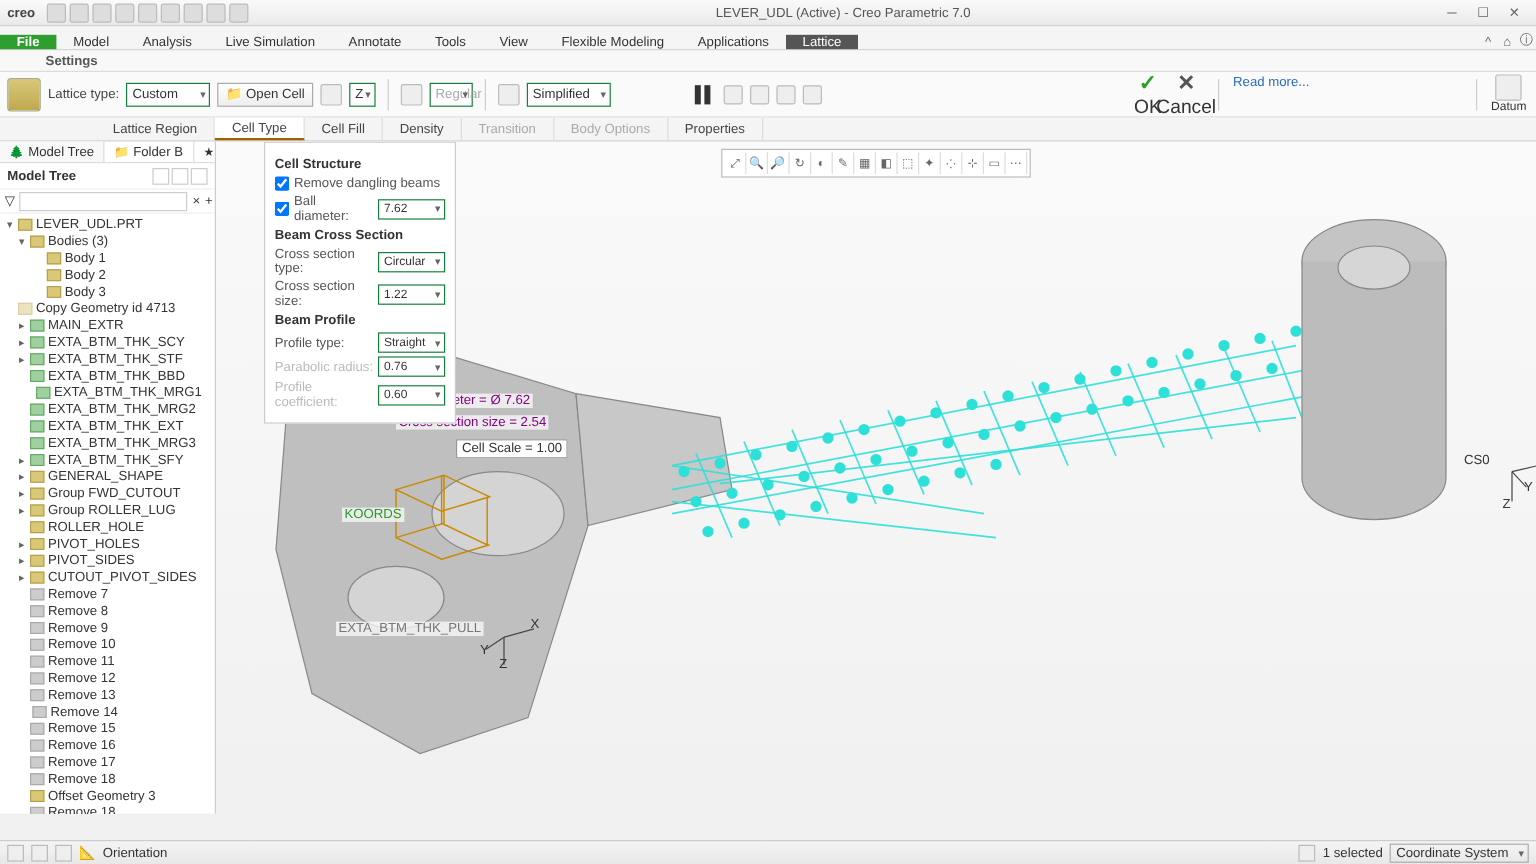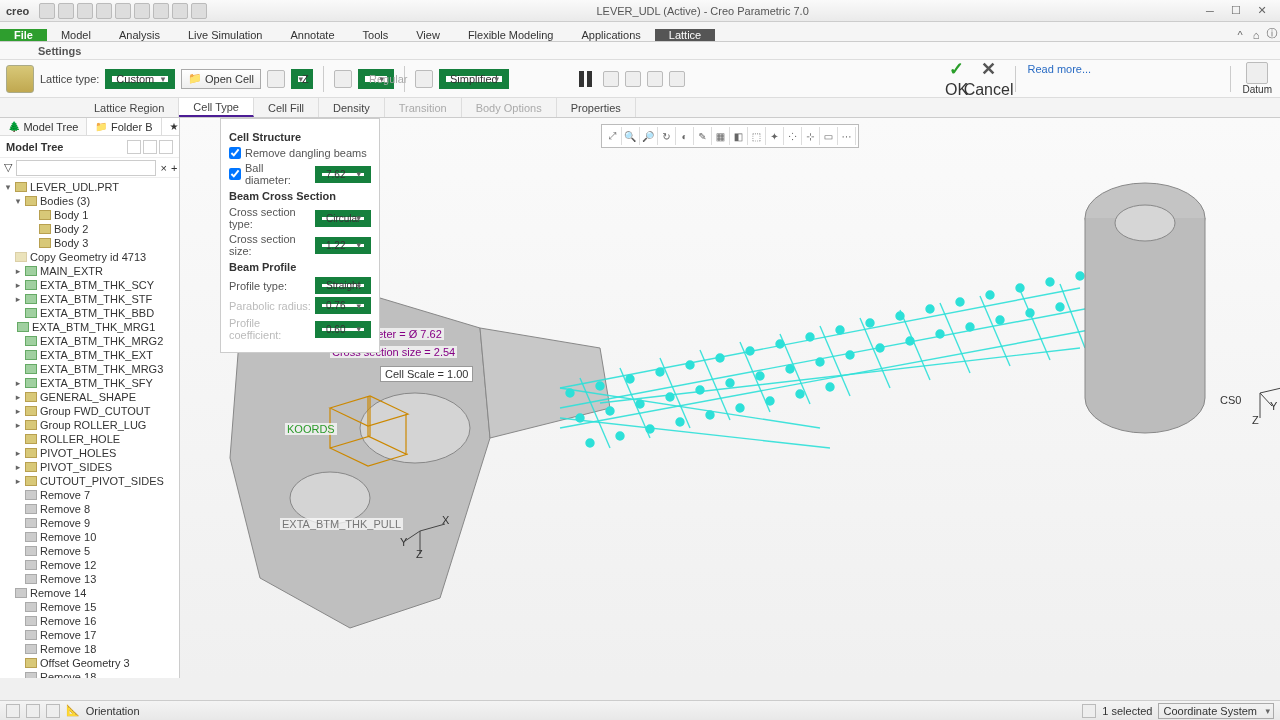--- a/index.html
+++ b/index.html
@@ -14,41 +14,41 @@
 .ribbon-tabs{height:20px;background:#f5f5f5;display:flex;align-items:flex-end;border-bottom:1px solid #ccc}
 .rtab{padding:0 14px;display:flex;align-items:center;color:#333;cursor:pointer}
 .rtab.file{background:#2e9e2e;color:#fff;font-weight:bold}
 .rtab.active{background:#555;color:#fff}
 .ribbon-tabs .rsep{flex:1}
 .rhelp{width:16px;display:flex;align-items:center;justify-content:center;color:#666}
 .settings-bar{height:18px;background:#f8f8f8;border-bottom:1px solid #ddd;display:flex;align-items:center;padding-left:38px;font-weight:bold;color:#555}
 .options-row{height:38px;background:#fafafa;border-bottom:1px solid #ddd;display:flex;align-items:center;padding-left:6px;gap:6px}
 .big-icon{width:28px;height:28px;background:linear-gradient(#d8c878,#c0a850);border:1px solid #aa8;border-radius:3px}
 .lbl{color:#444}
-.dd{height:20px;border:7px solid #15803d;background:#fff;display:flex;align-items:center;padding:0 4px;position:relative}
+.dd{height:20px;border:1px solid #15803d;background:#fff;display:flex;align-items:center;padding:0 4px;position:relative}
 .dd::after{content:"▾";position:absolute;right:3px;color:#666;font-size:9px}
 .btn{height:20px;border:1px solid #aaa;background:linear-gradient(#fff,#eee);display:flex;align-items:center;padding:0 6px;gap:3px;cursor:pointer}
 .pipe{width:1px;height:26px;background:#ccc;margin:0 4px}
 .tool-icn{width:18px;height:18px;border:1px solid #bbb;background:#eee;border-radius:2px}
 .options-row .disabled{color:#aaa}
 .far-right{margin-left:auto;display:flex;align-items:center;gap:8px;padding-right:8px}
 .info-box{width:190px;height:60px;font-size:10px;color:#555;line-height:1.3}
 .info-box a{color:#2a6cc4;}
 .okx{display:flex;gap:4px}
 .okx .ok{width:28px;height:34px;display:flex;flex-direction:column;align-items:center;justify-content:center;gap:2px}
 .okx .ok .chk{width:20px;height:20px;display:flex;align-items:center;justify-content:center;font-size:18px;color:#2a9e2a;font-weight:bold}
 .okx .cancel .chk{color:#555}
 .okx .ok span{font-size:16px}
 .media{display:flex;gap:6px;align-items:center;margin-left:60px}
 .media-btn{width:16px;height:16px;border:1px solid #bbb;background:#eee;border-radius:2px}
 .pause{width:22px;height:22px;display:flex;gap:3px;align-items:center;justify-content:center}
 .pause div{width:5px;height:16px;background:#333}
 .sub-tabs{height:20px;background:#f4f4f4;border-bottom:1px solid #ccc;display:flex;align-items:stretch;padding-left:80px}
 .stab{padding:0 14px;display:flex;align-items:center;border-right:1px solid #ddd;color:#444;cursor:pointer}
-.stab.active{background:#fff;border-bottom:2px solid #4c1d95}
+.stab.active{background:#fff;border-bottom:2px solid #a16207}
 .stab.dis{color:#aaa}
 .main{display:flex;height:560px;position:relative}
 .tree-panel{width:180px;background:#fff;border-right:1px solid #ccc;display:flex;flex-direction:column}
 .tree-tabs{height:18px;display:flex;border-bottom:1px solid #ddd}
 .ttab{flex:0 0 auto;padding:0 8px;display:flex;align-items:center;gap:3px;border-right:1px solid #ddd;font-size:10px}
 .ttab.active{background:#f8f8f8}
 .tree-hdr{height:22px;display:flex;align-items:center;padding:0 6px;font-weight:bold;border-bottom:1px solid #eee}
 .tree-hdr .tools{margin-left:auto;display:flex;gap:2px}
 .tree-hdr .tools div{width:14px;height:14px;border:1px solid #ccc}
 .tree-search{height:20px;display:flex;align-items:center;padding:0 4px;gap:4px;border-bottom:1px solid #eee}
@@ -250,21 +250,21 @@
       <div class="tn" style="padding-left:14px">
           <span class="exp">▸</span>
           <span class="icn ext"></span>
           <span>EXTA_BTM_THK_STF</span>
         </div>
       <div class="tn" style="padding-left:14px">
           <span class="exp"></span>
           <span class="icn ext"></span>
           <span>EXTA_BTM_THK_BBD</span>
         </div>
-      <div class="tn" style="padding-left:6px">
+      <div class="tn" style="padding-left:19px">
           <span class="exp"></span>
           <span class="icn ext"></span>
           <span>EXTA_BTM_THK_MRG1</span>
         </div>
       <div class="tn" style="padding-left:14px">
           <span class="exp"></span>
           <span class="icn ext"></span>
           <span>EXTA_BTM_THK_MRG2</span>
         </div>
       <div class="tn" style="padding-left:14px">
@@ -333,33 +333,33 @@
           <span>Remove 9</span>
         </div>
       <div class="tn" style="padding-left:14px">
           <span class="exp"></span>
           <span class="icn rem"></span>
           <span>Remove 10</span>
         </div>
       <div class="tn" style="padding-left:14px">
           <span class="exp"></span>
           <span class="icn rem"></span>
-          <span>Remove 5</span>
+          <span>Remove 11</span>
         </div>
       <div class="tn" style="padding-left:14px">
           <span class="exp"></span>
           <span class="icn rem"></span>
           <span>Remove 12</span>
         </div>
       <div class="tn" style="padding-left:14px">
           <span class="exp"></span>
           <span class="icn rem"></span>
           <span>Remove 13</span>
         </div>
-      <div class="tn" style="padding-left:4px">
+      <div class="tn" style="padding-left:16px">
           <span class="exp"></span>
           <span class="icn rem"></span>
           <span>Remove 14</span>
         </div>
       <div class="tn" style="padding-left:14px">
           <span class="exp"></span>
           <span class="icn rem"></span>
           <span>Remove 15</span>
         </div>
       <div class="tn" style="padding-left:14px">
@@ -535,21 +535,21 @@
       <svg width="50" height="50">
           <line x1="20" y1="25" x2="45" y2="18" stroke="#444"></line>
           <line x1="20" y1="25" x2="20" y2="48" stroke="#444"></line>
           <line x1="20" y1="25" x2="5" y2="35" stroke="#444"></line>
         </svg>
       <span style="position:absolute;left:42px;top:8px">X</span>
       <span style="position:absolute;left:0px;top:30px">Y</span>
       <span style="position:absolute;left:16px;top:42px">Z</span>
     </div>
     <div class="axis-tri" style="right:30px;top:260px">
-      <span style="position:absolute;left:-30px;top:16px">CS0</span>
+      <span style="position:absolute;left:-30px;top:0">CS0</span>
       <svg width="50" height="50">
           <line x1="10" y1="15" x2="40" y2="8" stroke="#444"></line>
           <line x1="10" y1="15" x2="10" y2="40" stroke="#444"></line>
           <line x1="10" y1="15" x2="22" y2="28" stroke="#444"></line>
         </svg>
 
       <span style="position:absolute;left:20px;top:22px">Y</span>
       <span style="position:absolute;left:2px;top:36px">Z</span>
     </div>
   </div>

